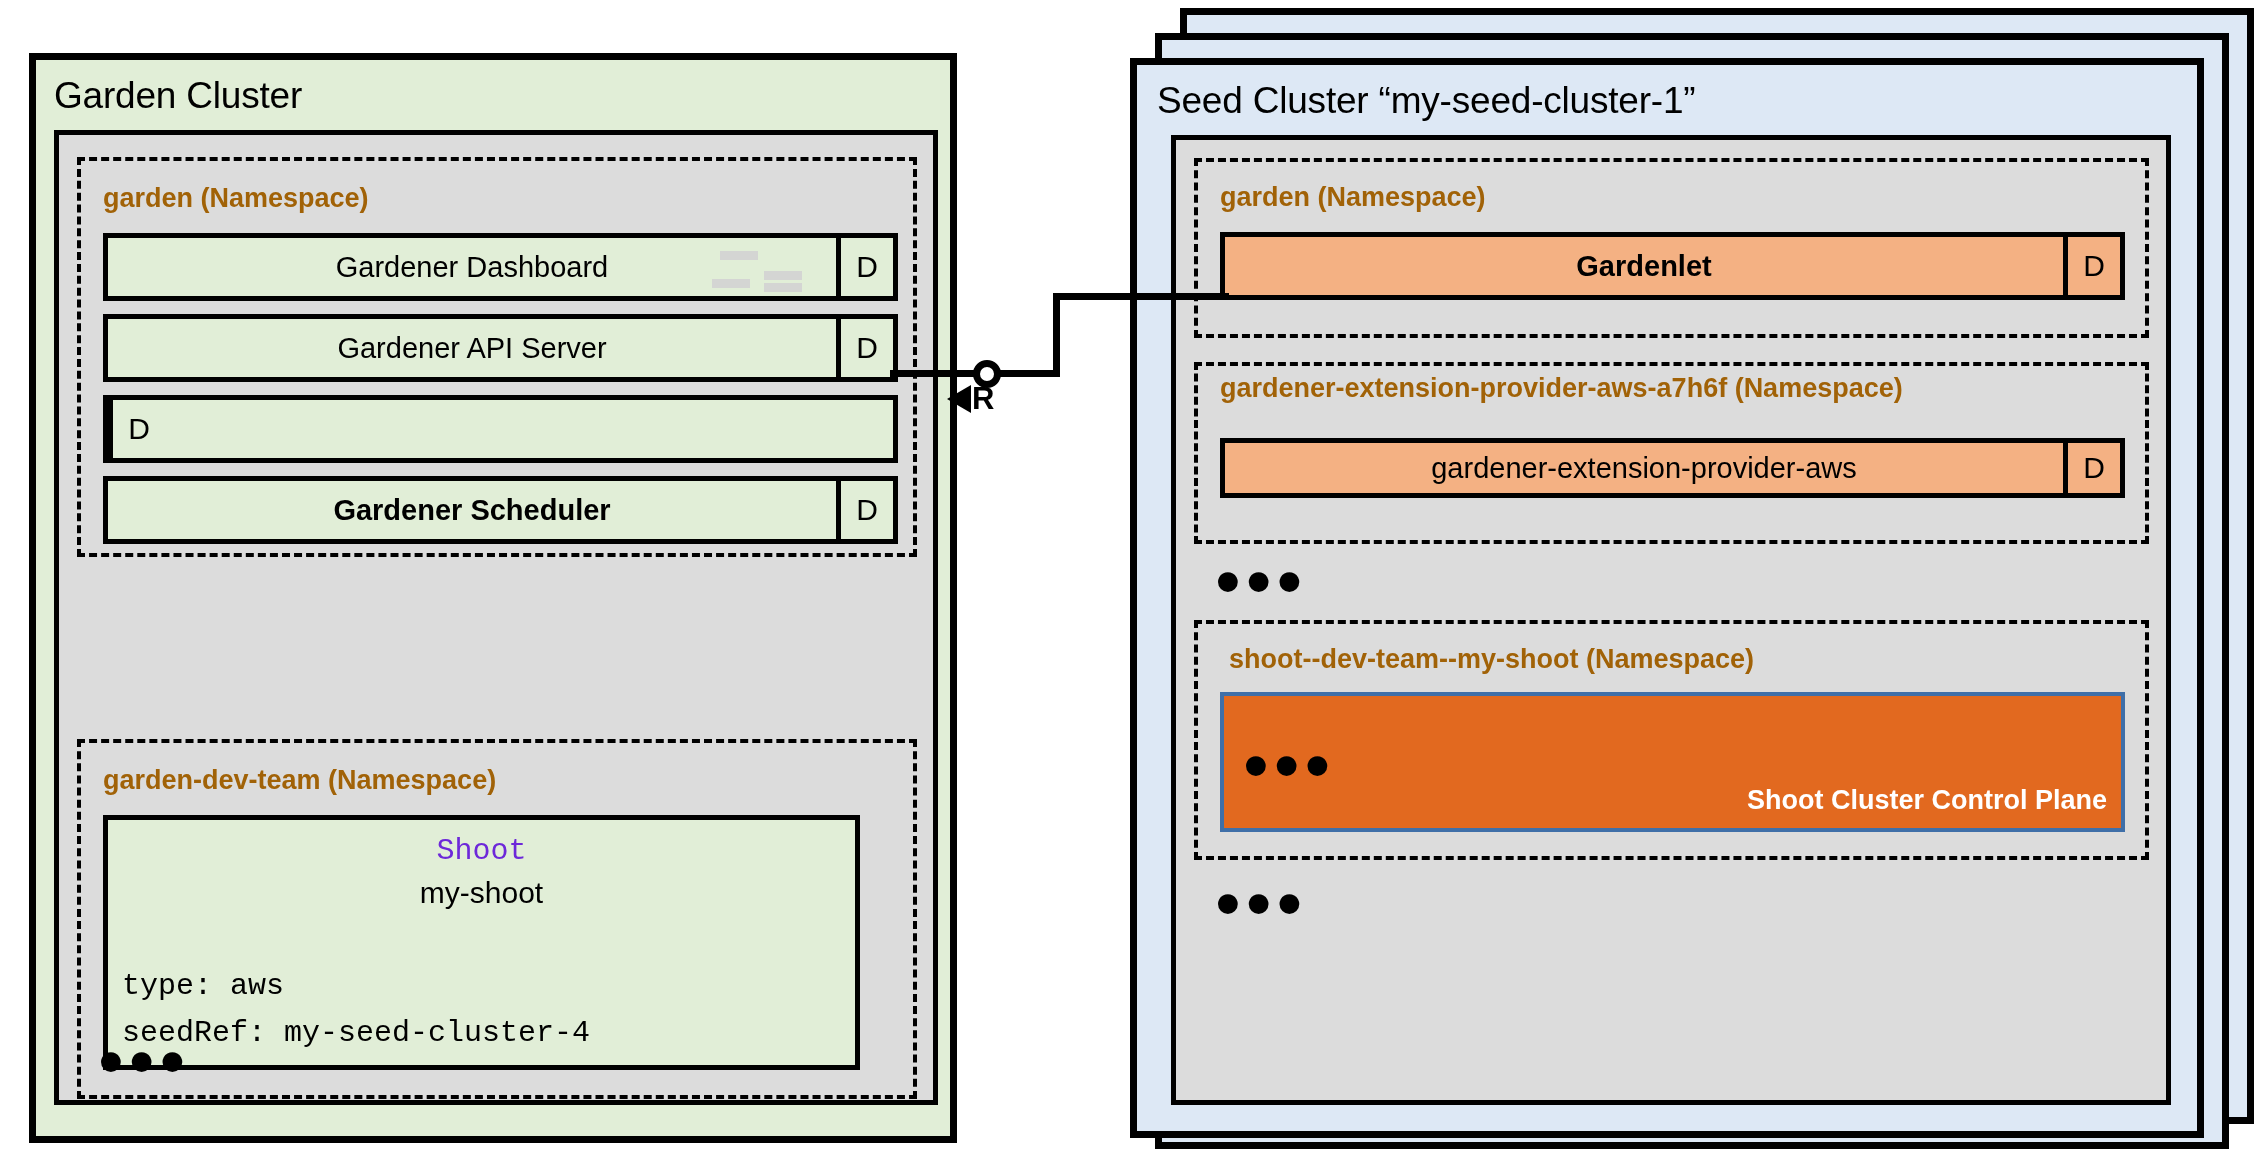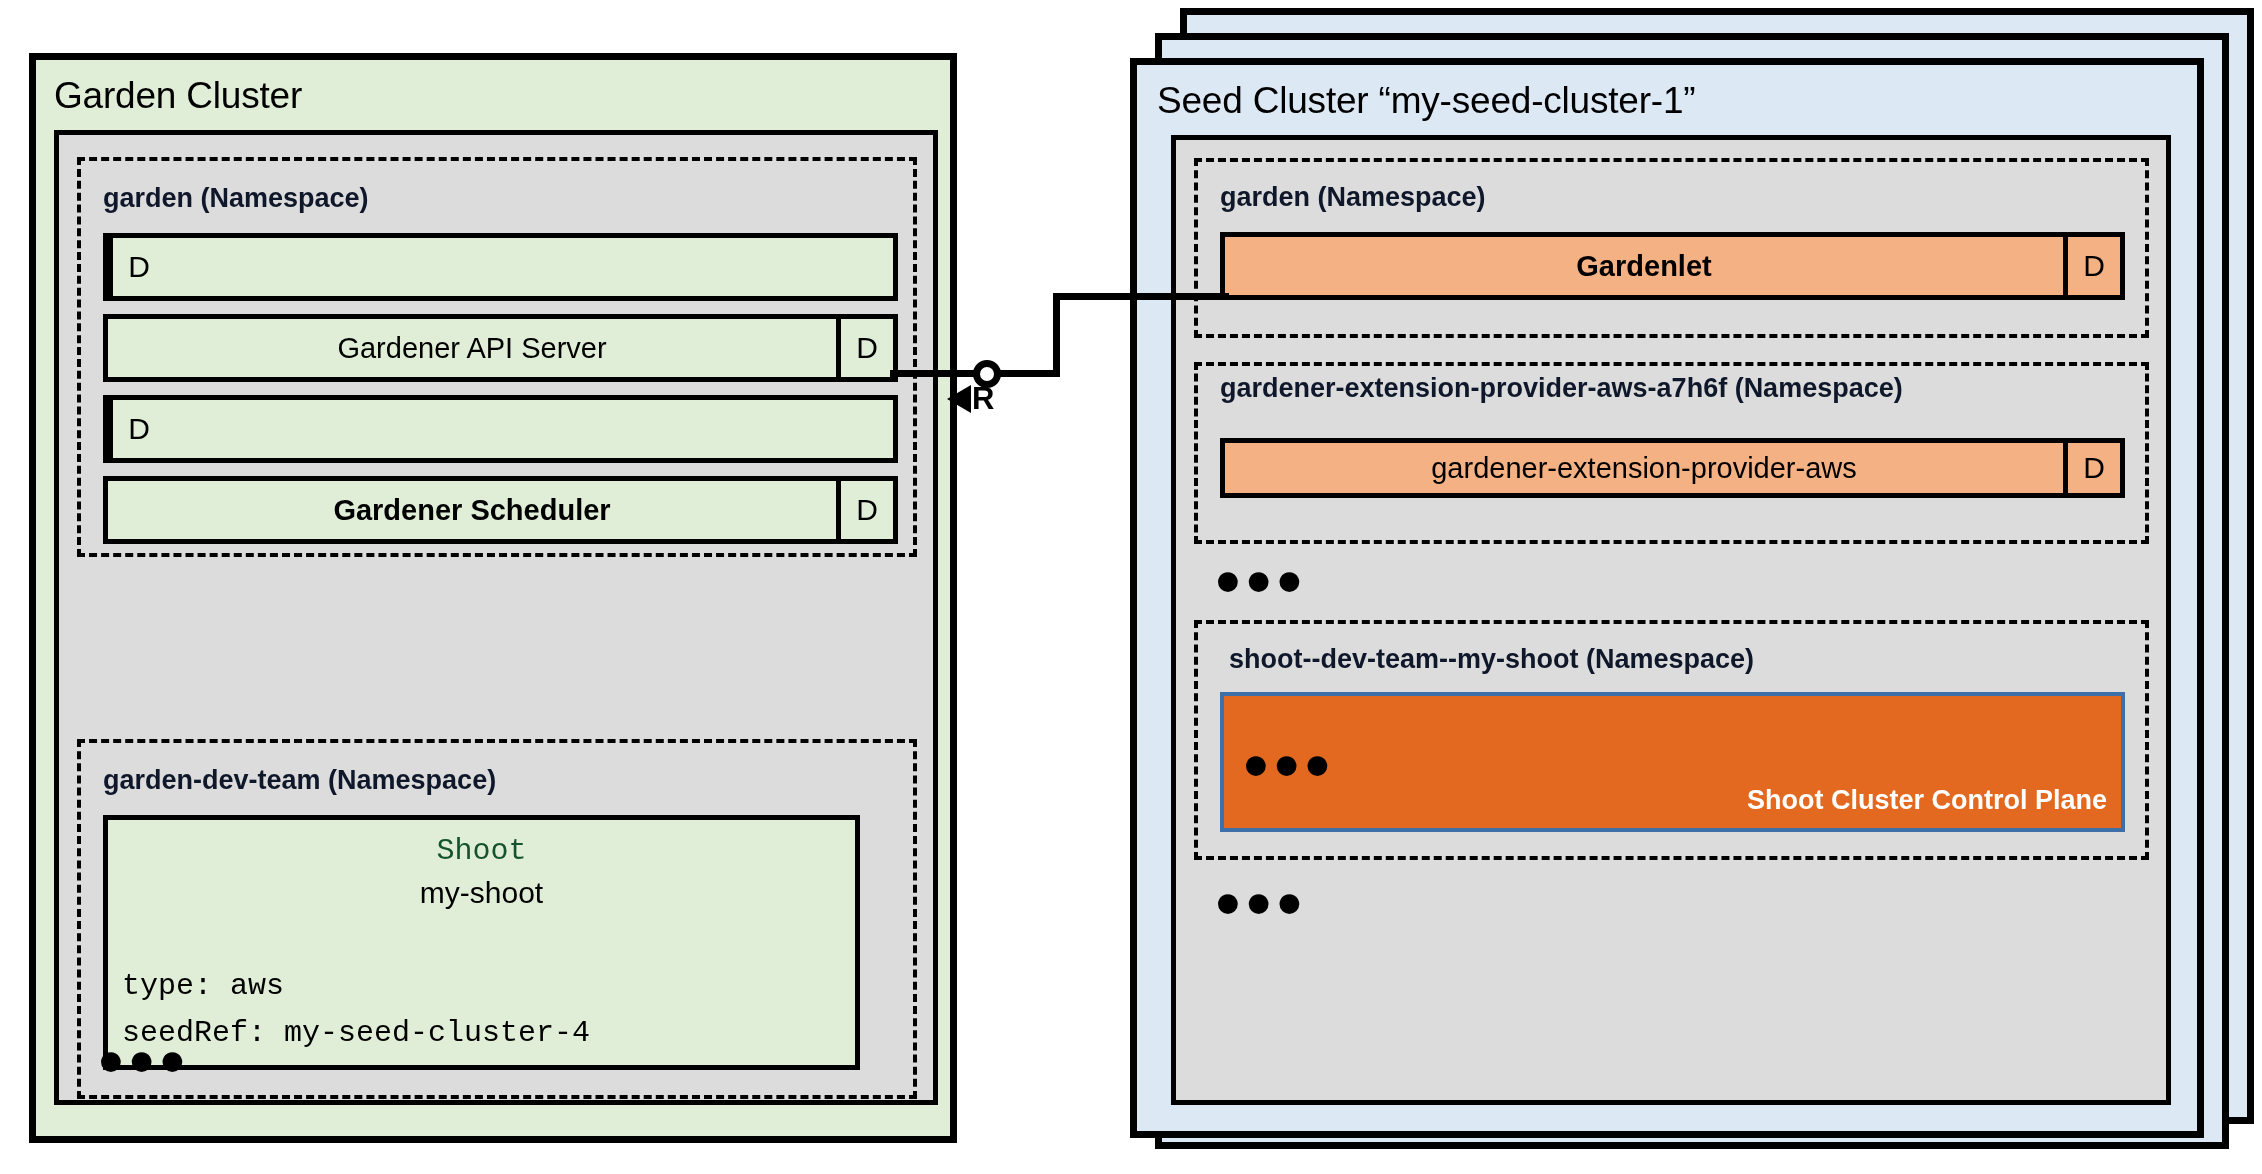--- a/index.html
+++ b/index.html
@@ -39,21 +39,21 @@
 
   
   .namespace {
     border: 4px dashed #000000;
     background: transparent;
   }
   .ns-label {
     position: absolute;
     font-size: 27px;
     font-weight: bold;
-    color: #0f172a;
+    color: #a16207;
     white-space: nowrap;
   }
 
   
   .component {
     border: 5px solid #000000;
     display: flex;
     align-items: stretch;
     box-sizing: border-box;
   }
@@ -89,21 +89,21 @@
   
   .shoot-card {
     background: #e1eed7;
     border: 5px solid #000000;
     padding: 0;
   }
   .shoot-kind {
     font-family: "Liberation Mono", monospace;
     font-size: 30px;
     text-align: center;
-    color: #14532d;
+    color: #6d28d9;
   }
   .shoot-name {
     font-size: 30px;
     font-weight: 400;
     text-align: center;
     color: #000000;
   }
   .shoot-spec {
     font-family: "Liberation Mono", monospace;
     font-size: 30px;
@@ -176,20 +176,27 @@
 <div class="abs cluster-card" style="left:29px; top:53px; width:928px; height:1090px; background:#e1eed7;">
 
   <div class="cluster-title" style="left:18px; top:15px;">Garden Cluster</div>
 
   <div class="abs k8s-plane" style="left:18px; top:70px; width:884px; height:975px;">
 
     <div class="abs namespace" style="left:18px; top:22px; width:840px; height:400px;">
       <div class="ns-label" style="left:22px; top:22px;">garden (Namespace)</div>
 
       <div class="abs component green" style="left:22px; top:72px; width:795px; height:68px;">
+        <div class="comp-body green">
+          <span class="comp-label">Gardener Dashboard</span>
+          <span class="artifact" style="left:612px; top:13px; width:38px; height:9px;"></span>
+          <span class="artifact" style="left:604px; top:41px; width:38px; height:9px;"></span>
+          <span class="artifact" style="left:656px; top:33px; width:38px; height:9px;"></span>
+          <span class="artifact" style="left:656px; top:45px; width:38px; height:9px;"></span>
+        </div>
         <div class="comp-badge green">D</div>
       </div>
 
       <div class="abs component green" style="left:22px; top:153px; width:795px; height:68px;">
         <div class="comp-body green">
           <span class="comp-label">Gardener API Server</span>
         </div>
         <div class="comp-badge green">D</div>
       </div>
 

